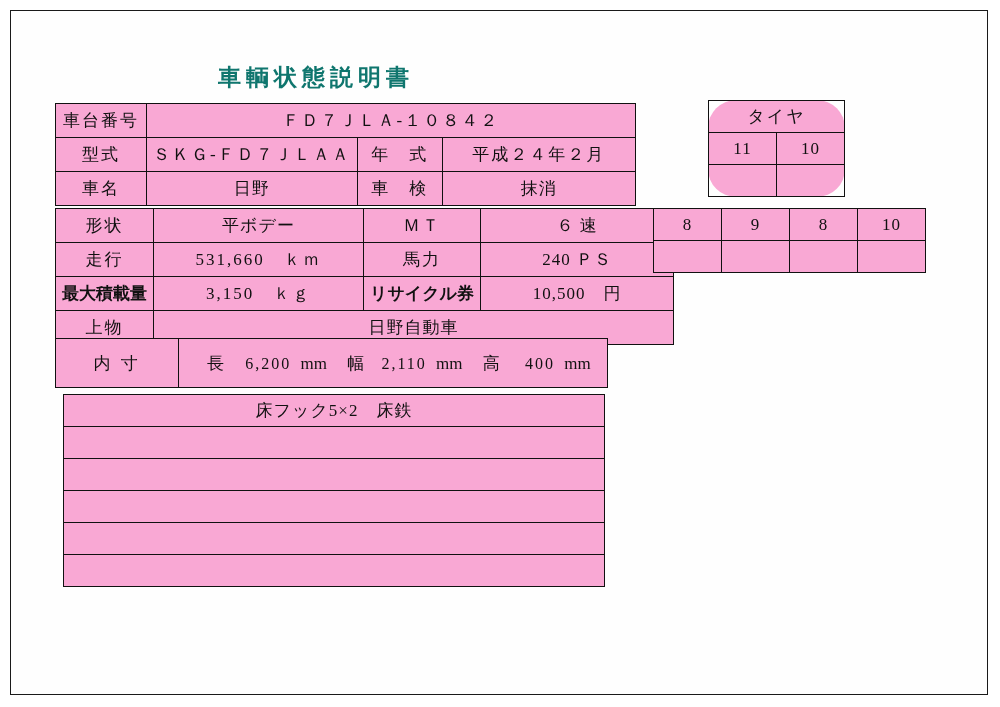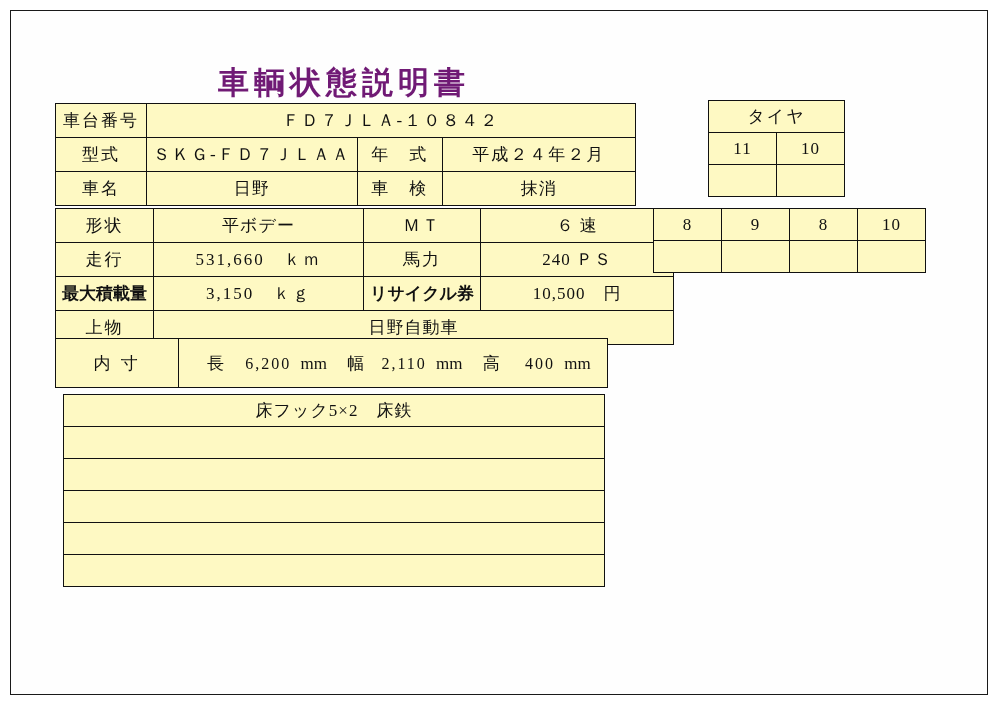--- a/index.html
+++ b/index.html
@@ -29,32 +29,32 @@
     height: 685px;
     border: 1px solid #1a1a1a;
     box-sizing: border-box;
     background: #fefefe;
   }
 
   .title {
     position: absolute;
     left: 218px;
     top: 62px;
-    font-size: 31px;
+    font-size: 23px;
     letter-spacing: 5px;
     font-weight: bold;
-    color: #701a75;
+    color: #0f766e;
     white-space: nowrap;
   }
 
   
   .tbl {
     position: absolute;
     border-collapse: collapse;
-    background: #fef9c3;
+    background: #f9a8d4;
   }
   .tbl td {
     border: 1px solid #111;
     padding: 0 6px;
     font-size: 17px;
     line-height: 1;
     vertical-align: middle;
     white-space: nowrap;
   }
   .lbl {
@@ -88,21 +88,21 @@
 
   
   #tbl-dim { left: 55px; top: 338px; }
   #tbl-dim td { height: 48px; }
 
   
   #tbl-notes { left: 63px; top: 394px; }
   #tbl-notes td { height: 31px; }
 
   
-  #tbl-tire { left: 708px; top: 100px; }
+  #tbl-tire { left: 708px; top: 100px; border-radius: 28px; }
   #tbl-tire td { height: 31px; width: 55px; }
 
   
   #tbl-tire2 { left: 653px; top: 208px; }
   #tbl-tire2 td { height: 31px; width: 55px; }
 
   
   #tbl-fuel { left: 653px; top: 302px; }
   #tbl-fuel td { height: 34px; }
 

